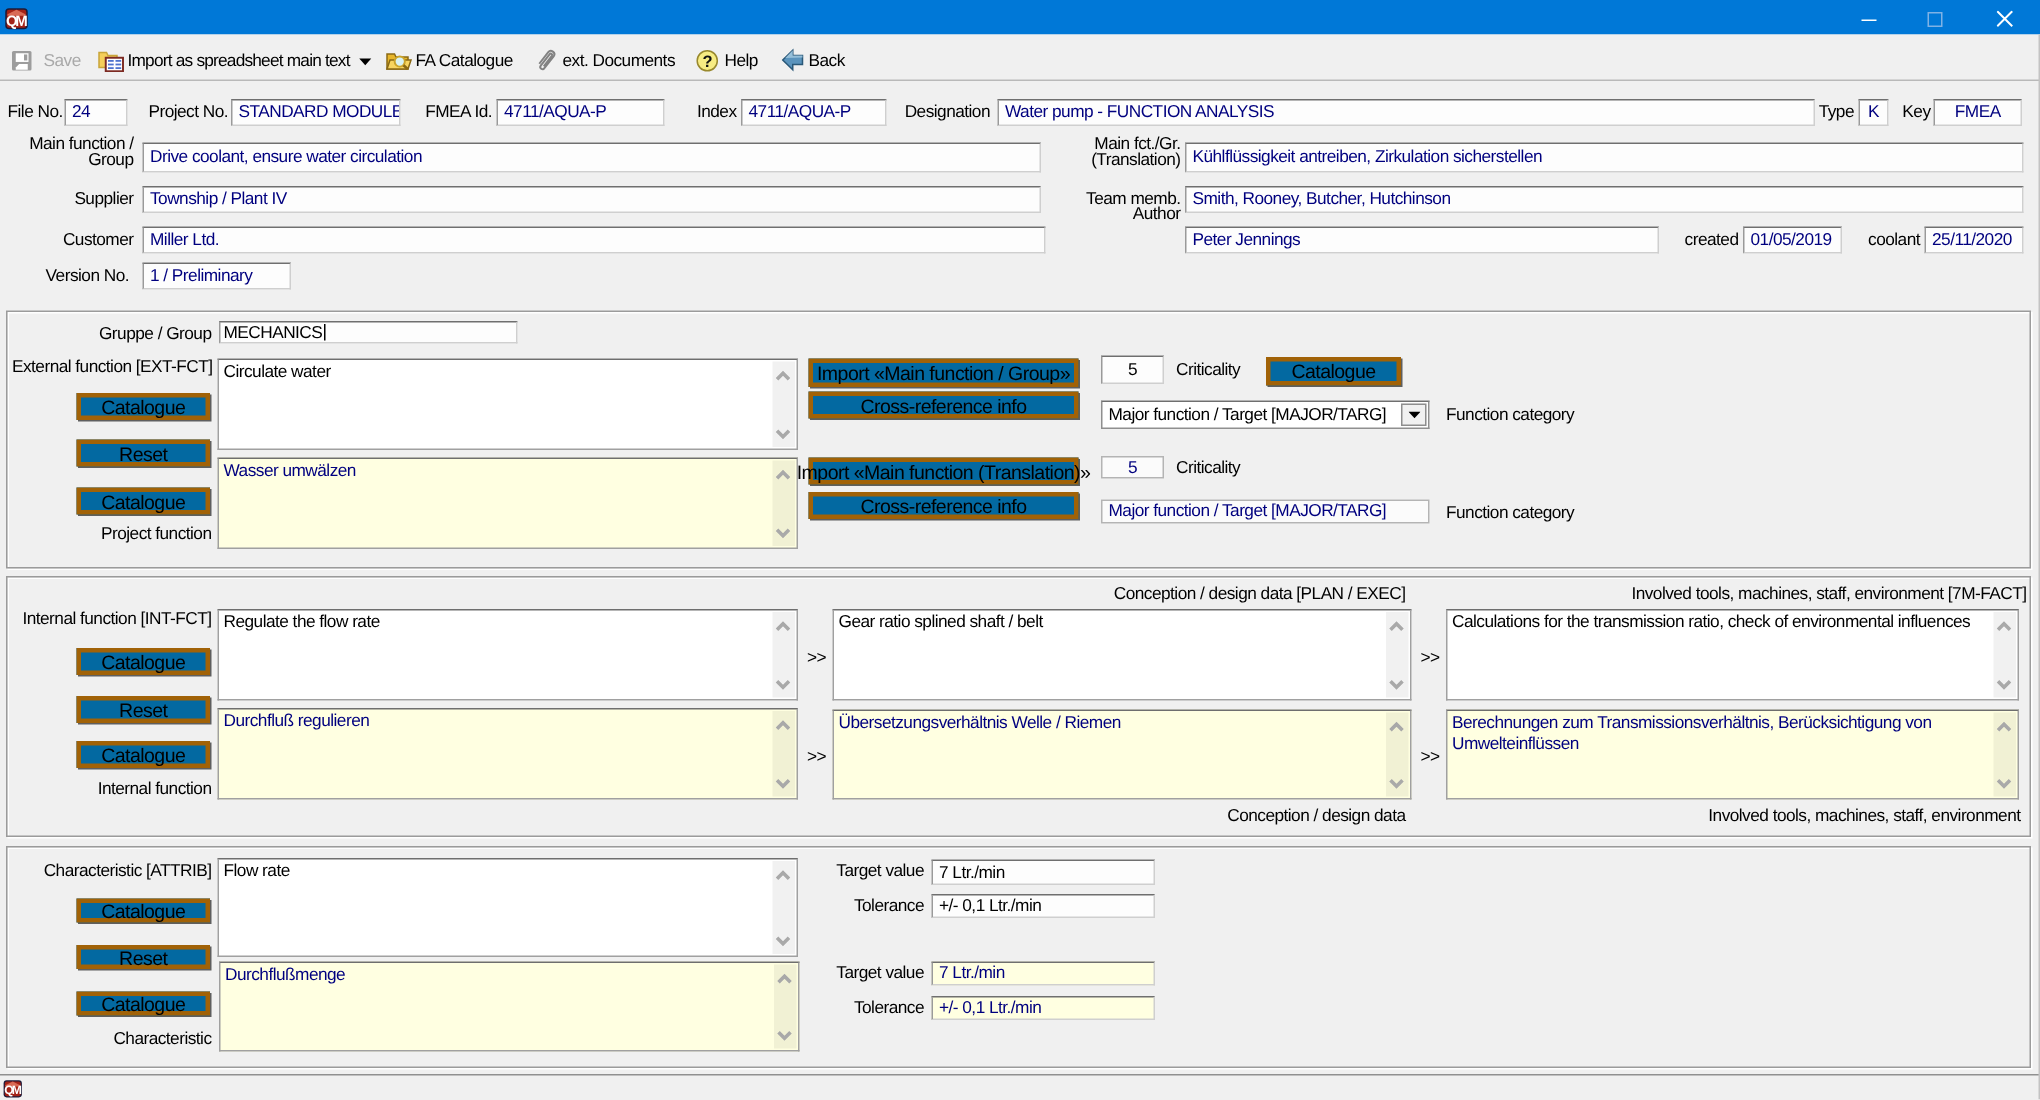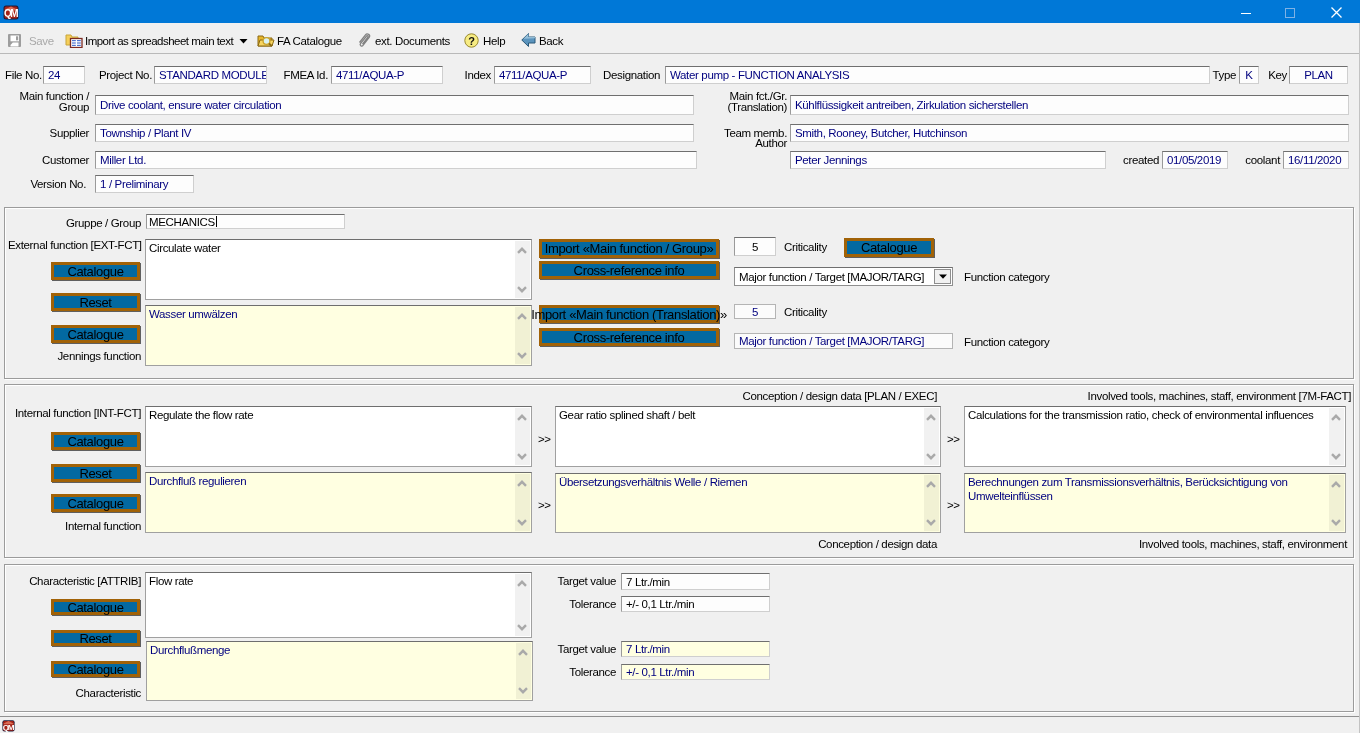--- a/index.html
+++ b/index.html
@@ -96,54 +96,54 @@
  <div class="fld" style="left:154px;top:66px;width:113px;height:18px">STANDARD MODULE</div>
  <div class="lbl r" style="left:278px;top:68px;width:50px">FMEA Id.</div>
  <div class="fld" style="left:331px;top:66px;width:112px;height:18px">4711/AQUA-P</div>
  <div class="lbl r" style="left:461px;top:68px;width:30px">Index</div>
  <div class="fld" style="left:494px;top:66px;width:97px;height:18px">4711/AQUA-P</div>
  <div class="lbl r" style="left:600px;top:68px;width:60px">Designation</div>
  <div class="fld" style="left:665px;top:66px;width:545px;height:18px">Water pump - FUNCTION ANALYSIS</div>
  <div class="lbl r" style="left:1206px;top:68px;width:30px">Type</div>
  <div class="fld ctr" style="left:1239px;top:66px;width:20px;height:18px">K</div>
  <div class="lbl r" style="left:1257px;top:68px;width:30px">Key</div>
- <div class="fld ctr" style="left:1289px;top:66px;width:59px;height:18px">PLAN</div>
+ <div class="fld ctr" style="left:1289px;top:66px;width:59px;height:18px">FMEA</div>
 
  <div class="lbl r" style="left:10px;top:91px;width:79px;height:24px;line-height:11px">Main function /<br>Group</div>
  <div class="fld" style="left:95px;top:95px;width:599px;height:20px">Drive coolant, ensure water circulation</div>
  <div class="lbl r" style="left:708px;top:91px;width:79px;height:24px;line-height:11px">Main fct./Gr.<br>(Translation)</div>
  <div class="fld" style="left:790px;top:95px;width:559px;height:20px">Kühlflüssigkeit antreiben, Zirkulation sicherstellen</div>
 
  <div class="lbl r" style="left:40px;top:126px;width:49px">Supplier</div>
  <div class="fld" style="left:95px;top:124px;width:599px;height:18px">Township / Plant IV</div>
  <div class="lbl r" style="left:718px;top:126px;width:69px">Team memb.</div>
  <div class="fld" style="left:790px;top:124px;width:559px;height:18px">Smith, Rooney, Butcher, Hutchinson</div>
 
  <div class="lbl r" style="left:30px;top:153px;width:59px">Customer</div>
  <div class="fld" style="left:95px;top:151px;width:602px;height:18px">Miller Ltd.</div>
  <div class="lbl r" style="left:738px;top:136px;width:49px">Author</div>
  <div class="fld" style="left:790px;top:151px;width:316px;height:18px">Peter Jennings</div>
  <div class="lbl r" style="left:1119px;top:153px;width:40px">created</div>
  <div class="fld" style="left:1162px;top:151px;width:66px;height:18px">01/05/2019</div>
  <div class="lbl r" style="left:1236px;top:153px;width:44px">coolant</div>
- <div class="fld" style="left:1283px;top:151px;width:66px;height:18px">16/11/2020</div>
+ <div class="fld" style="left:1283px;top:151px;width:66px;height:18px">25/11/2020</div>
 
  <div class="lbl r" style="left:26px;top:177px;width:60px">Version No.</div>
  <div class="fld" style="left:95px;top:175px;width:99px;height:18px">1 / Preliminary</div>
 </div>
 
 <div class="group" style="top:207px;height:172px"></div>
 <div id="g1">
  <div class="lbl r" style="left:41px;top:216px;width:100px">Gruppe / Group</div>
  <div class="fld fldb" style="left:146px;top:214px;width:199px;height:15px;padding-left:2px">MECHANICS<span style="display:inline-block;width:1px;height:11px;background:#000;margin-left:1px"></span></div>
  <div class="lbl r" style="left:8px;top:238px;width:133px">External function [EXT-FCT]</div>
  <div class="btn" style="left:51px;top:262px;width:89px;height:18px">Catalogue</div>
  <div class="btn" style="left:51px;top:293px;width:89px;height:18px">Reset</div>
  <div class="btn" style="left:51px;top:325px;width:89px;height:18px">Catalogue</div>
- <div class="lbl r" style="left:41px;top:349px;width:100px">Jennings function</div>
+ <div class="lbl r" style="left:41px;top:349px;width:100px">Project function</div>
  <div class="ta" style="left:145px;top:239px;width:387px;height:61px">Circulate water
   <div class="sc"></div>
   <svg class="chu" viewBox="0 0 10 7">
         <path d="M1 5.8 L5 1.8 L9 5.8" fill="none" stroke="#a9a9a9" stroke-width="2.4"></path>
       </svg>
   <svg class="chd" viewBox="0 0 10 7">
         <path d="M1 1.2 L5 5.2 L9 1.2" fill="none" stroke="#a9a9a9" stroke-width="2.4"></path>
       </svg>
  </div>
  <div class="ta cream" style="left:145px;top:305px;width:387px;height:61px">Wasser umwälzen

